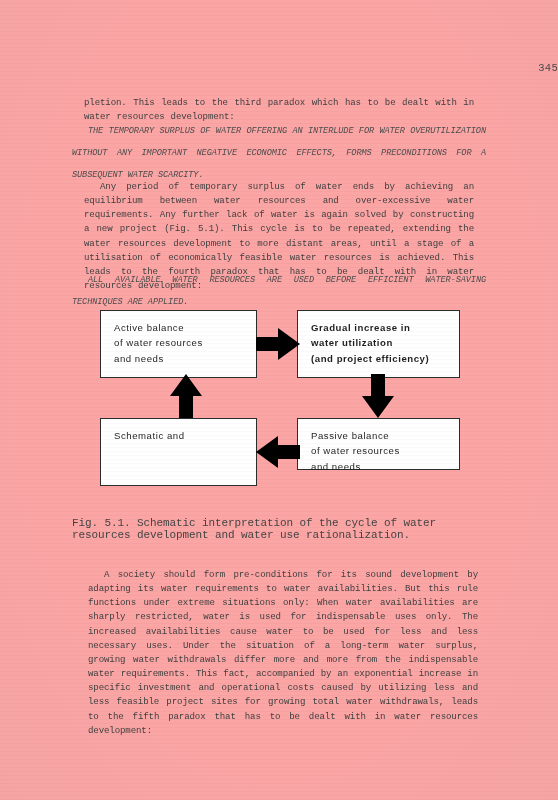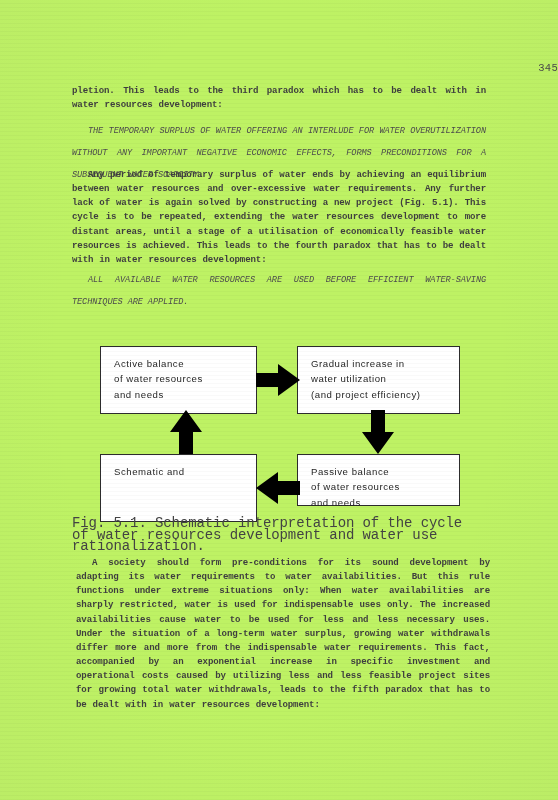--- a/index.html
+++ b/index.html
@@ -13,21 +13,21 @@
     position: relative;
     overflow: hidden;
     font-family: "Liberation Serif", serif;
     color: #3a3a3a;
   }
 
   
   .page {
     position: absolute;
     inset: 0;
-    background: #bef264;
+    background: #fca5a5;
   }
   .scan-tint {
     position: absolute;
     inset: 0;
     pointer-events: none;
     background:
       radial-gradient(ellipse at 50% 45%, rgba(255,255,255,0) 55%, rgba(140,140,140,0.05) 100%);
   }
 
   .folio {
@@ -44,22 +44,21 @@
     font-family: "Liberation Mono", monospace;
     font-size: 9.1px;
     line-height: 14.15px;
     color: #3f3f3f;
     text-align: justify;
     letter-spacing: -0.12px;
     word-spacing: 0.6px;
   }
 
   .para {
-    margin: 0;
-    font-weight: bold;
+    margin: 12px;
   }
   .para.indent {
     text-indent: 16px;
   }
 
   .para-quote {
     font-family: "Liberation Mono", monospace;
     font-size: 8.6px;
     line-height: 22px;
     font-style: italic;
@@ -72,21 +71,21 @@
 
   .blk-p1 { position: absolute; left: 72px; top: 84px;  width: 414px; }
   .blk-q1 { position: absolute; left: 72px; top: 120px; width: 414px; }
   .blk-p2 { position: absolute; left: 72px; top: 168px; width: 414px; }
   .blk-q2 { position: absolute; left: 72px; top: 269px; width: 414px; }
 
   
   .figure {
     position: absolute;
     left: 72px;
-    top: 336px;
+    top: 300px;
     width: 414px;
     height: 200px;
   }
   .fig-canvas { position: absolute; inset: 0; }
 
   .node {
     position: absolute;
     box-sizing: border-box;
     border: 1.4px solid #2c2c2c;
     background: #ffffff;
@@ -95,39 +94,39 @@
   .node .line {
     font-family: "Liberation Sans", sans-serif;
     font-size: 9.6px;
     line-height: 15.4px;
     color: #1f1f1f;
     letter-spacing: 0.55px;
     white-space: nowrap;
   }
 
   #node-active   { left: 28px;  top: 10px;  width: 157px; height: 68px; }
-  #node-gradual  { left: 225px; top: 10px;  width: 163px; height: 68px; }
+  #node-gradual  { left: 225px; top: 10px;  width: 163px; height: 68px; font-weight: bold; }
   #node-invest   { left: 28px;  top: 118px; width: 157px; height: 68px; }
   #node-passive  { left: 225px; top: 118px; width: 163px; height: 52px; }
 
   .arrow { position: absolute; }
   .arrow svg { display: block; }
 
   #arrow-right { left: 184px; top: 26px;  }
   #arrow-down  { left: 288px; top: 74px;  }
   #arrow-left  { left: 184px; top: 134px; }
   #arrow-up    { left: 96px;  top: 74px;  }
 
   .caption {
     position: absolute;
     left: 72px;
     top: 518px;
     width: 414px;
     font-family: "Liberation Mono", monospace;
-    font-size: 14px;
+    font-size: 11px;
     line-height: 11.6px;
     color: #434343;
     letter-spacing: -0.1px;
   }
 
   .blk-p3 { position: absolute; left: 76px; top: 556px; width: 414px; }
 
   
   .speckle {
     position: absolute;

